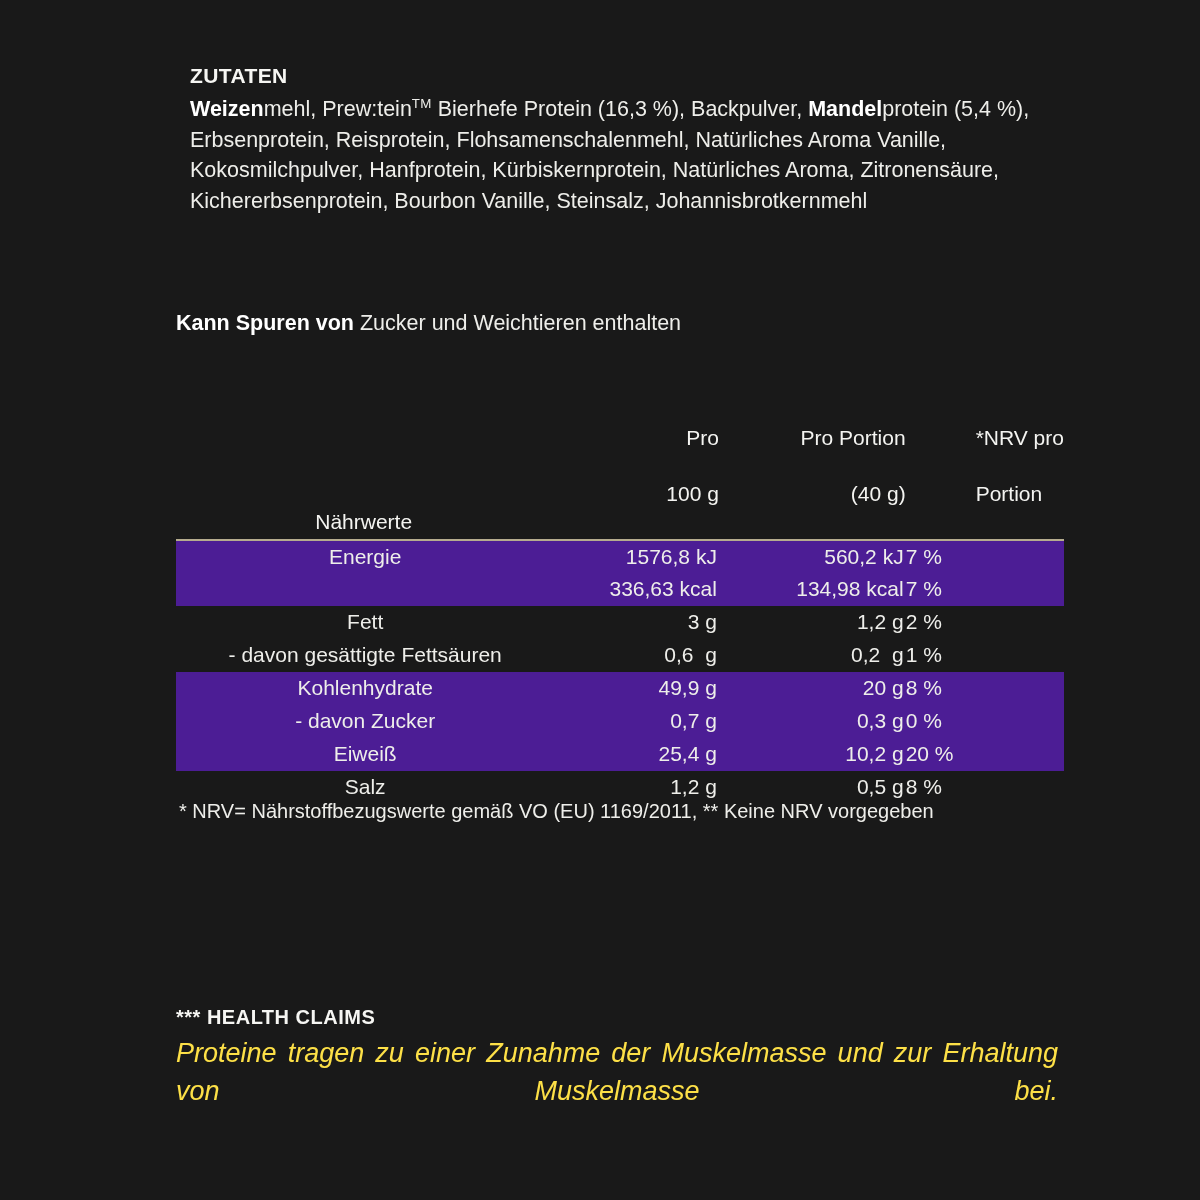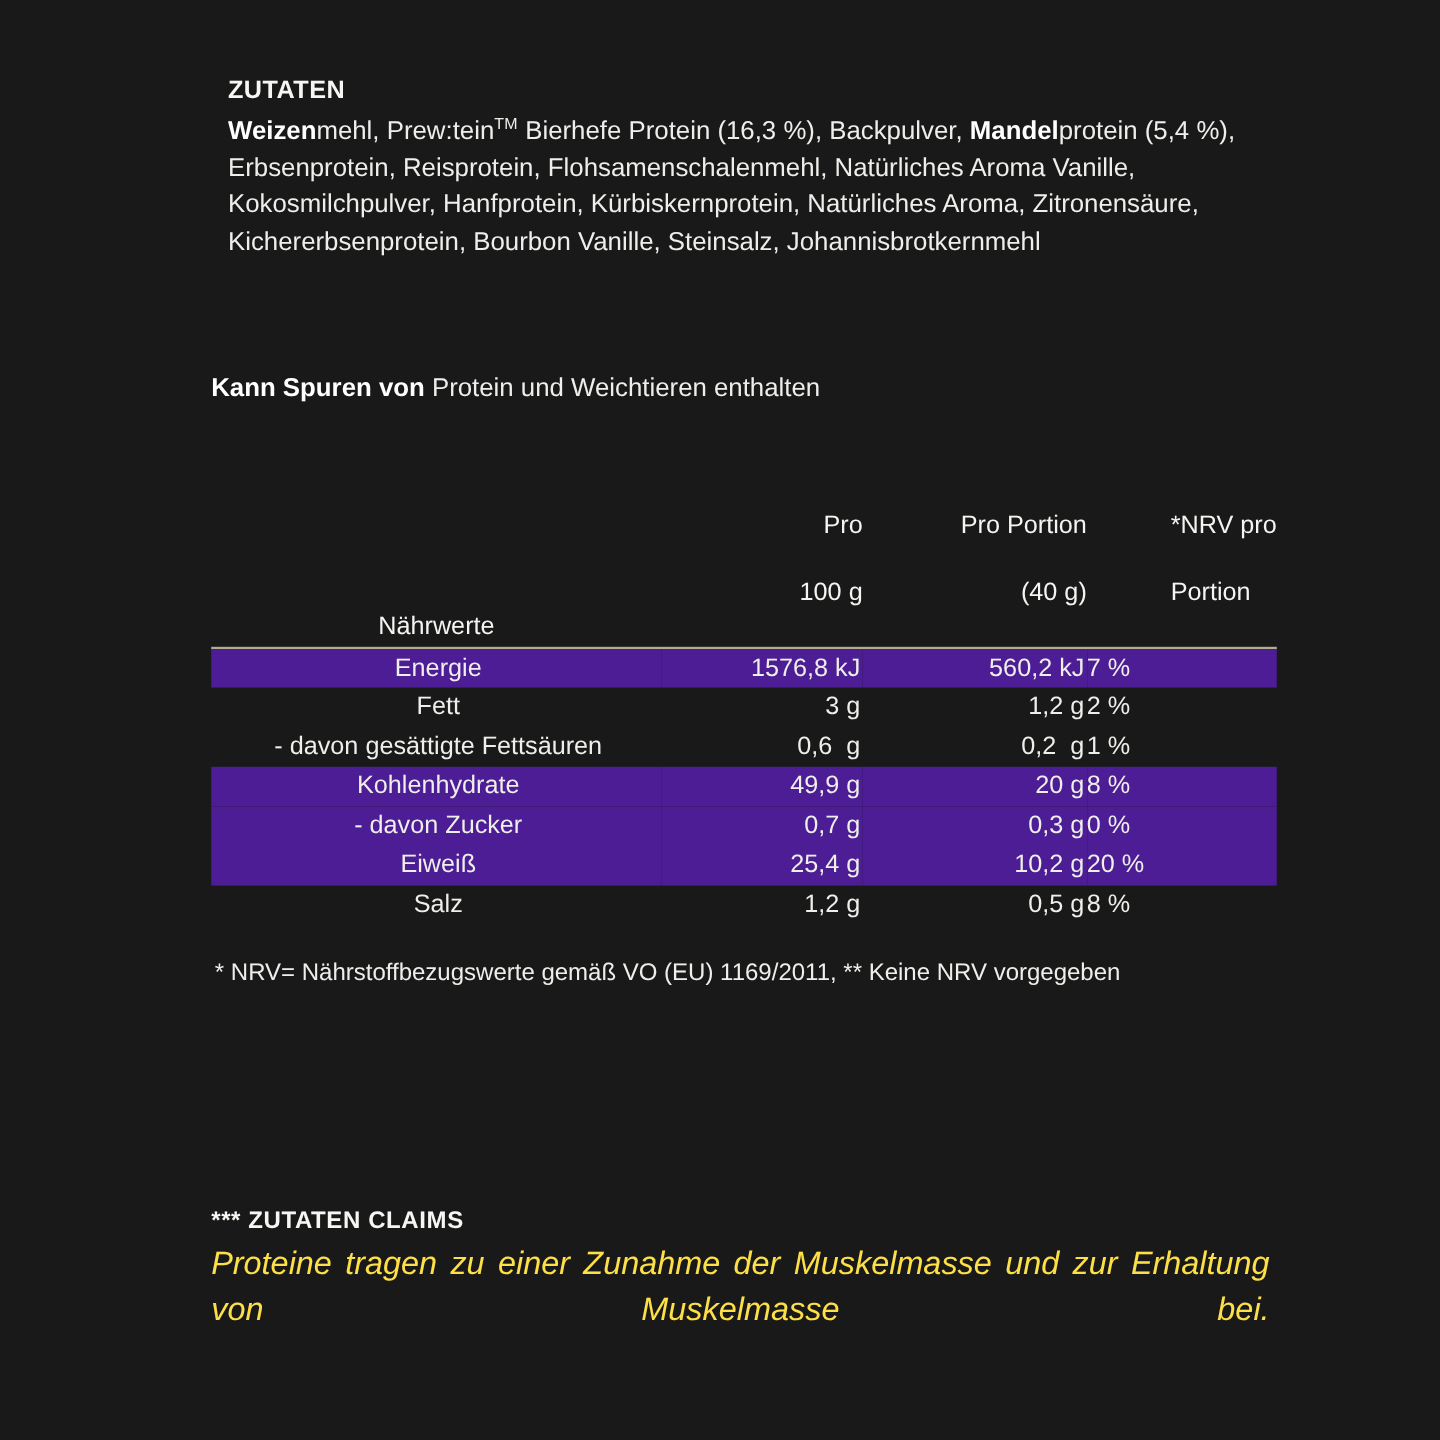--- a/index.html
+++ b/index.html
@@ -173,21 +173,21 @@
 <body>
 
 <div class="page">
 
   <section class="ingredients-section">
     <h2 class="section-heading">ZUTATEN</h2>
     <p class="ingredients-body"><b>Weizen</b><span>mehl, Prew:tein</span><span class="tm">TM</span><span> Bierhefe Protein (16,3 %), Backpulver, </span><b>Mandel</b><span>protein (5,4 %), Erbsenprotein, Reisprotein, Flohsamenschalenmehl, Natürliches Aroma Vanille, Kokosmilchpulver, Hanfprotein, Kürbiskernprotein, Natürliches Aroma, Zitronensäure, Kichererbsenprotein, Bourbon Vanille, Steinsalz, Johannisbrotkernmehl</span></p>
   </section>
 
   <section class="allergen-section">
-    <p style="margin:0;"><b>Kann Spuren von</b><span> Protein und Weichtieren enthalten</span></p>
+    <p style="margin:0;"><b>Kann Spuren von</b><span> Zucker und Weichtieren enthalten</span></p>
   </section>
 
   <section class="nutrition-table-wrap">
     <table class="nutrition">
       <thead>
         <tr>
           <th class="col-name">Nährwerte</th>
           <th class="col-100">
             <span>Pro</span><br>
             <span>100 g</span>
@@ -205,20 +205,26 @@
           <td colspan="4"><span class="rule-inner"></span></td>
         </tr>
       </thead>
       <tbody id="nutrition-body">
           <tr class="n-row stripe">
             <td class="col-name">Energie</td>
             <td class="col-100">1576,8 kJ</td>
             <td class="col-port">560,2 kJ</td>
             <td class="col-nrv">7 %</td>
           </tr>
+          <tr class="n-row stripe">
+            <td class="col-name"></td>
+            <td class="col-100">336,63 kcal</td>
+            <td class="col-port">134,98 kcal</td>
+            <td class="col-nrv">7 %</td>
+          </tr>
           <tr class="n-row">
             <td class="col-name">Fett</td>
             <td class="col-100">3 g</td>
             <td class="col-port">1,2 g</td>
             <td class="col-nrv">2 %</td>
           </tr>
           <tr class="n-row">
             <td class="col-name">- davon gesättigte Fettsäuren</td>
             <td class="col-100">0,6  g</td>
             <td class="col-port">0,2  g</td>
@@ -248,17 +254,17 @@
             <td class="col-port">0,5 g</td>
             <td class="col-nrv">8 %</td>
           </tr>
         </tbody>
     </table>
   </section>
 
   <div class="footnote">* NRV= Nährstoffbezugswerte gemäß VO (EU) 1169/2011, ** Keine NRV vorgegeben</div>
 
   <section class="health-section">
-    <h3 class="health-heading">*** ZUTATEN CLAIMS</h3>
+    <h3 class="health-heading">*** HEALTH CLAIMS</h3>
     <p class="health-body">Proteine tragen zu einer Zunahme der Muskelmasse und zur Erhaltung von Muskelmasse bei.</p>
   </section>
 
 </div>
 
 </body></html>

